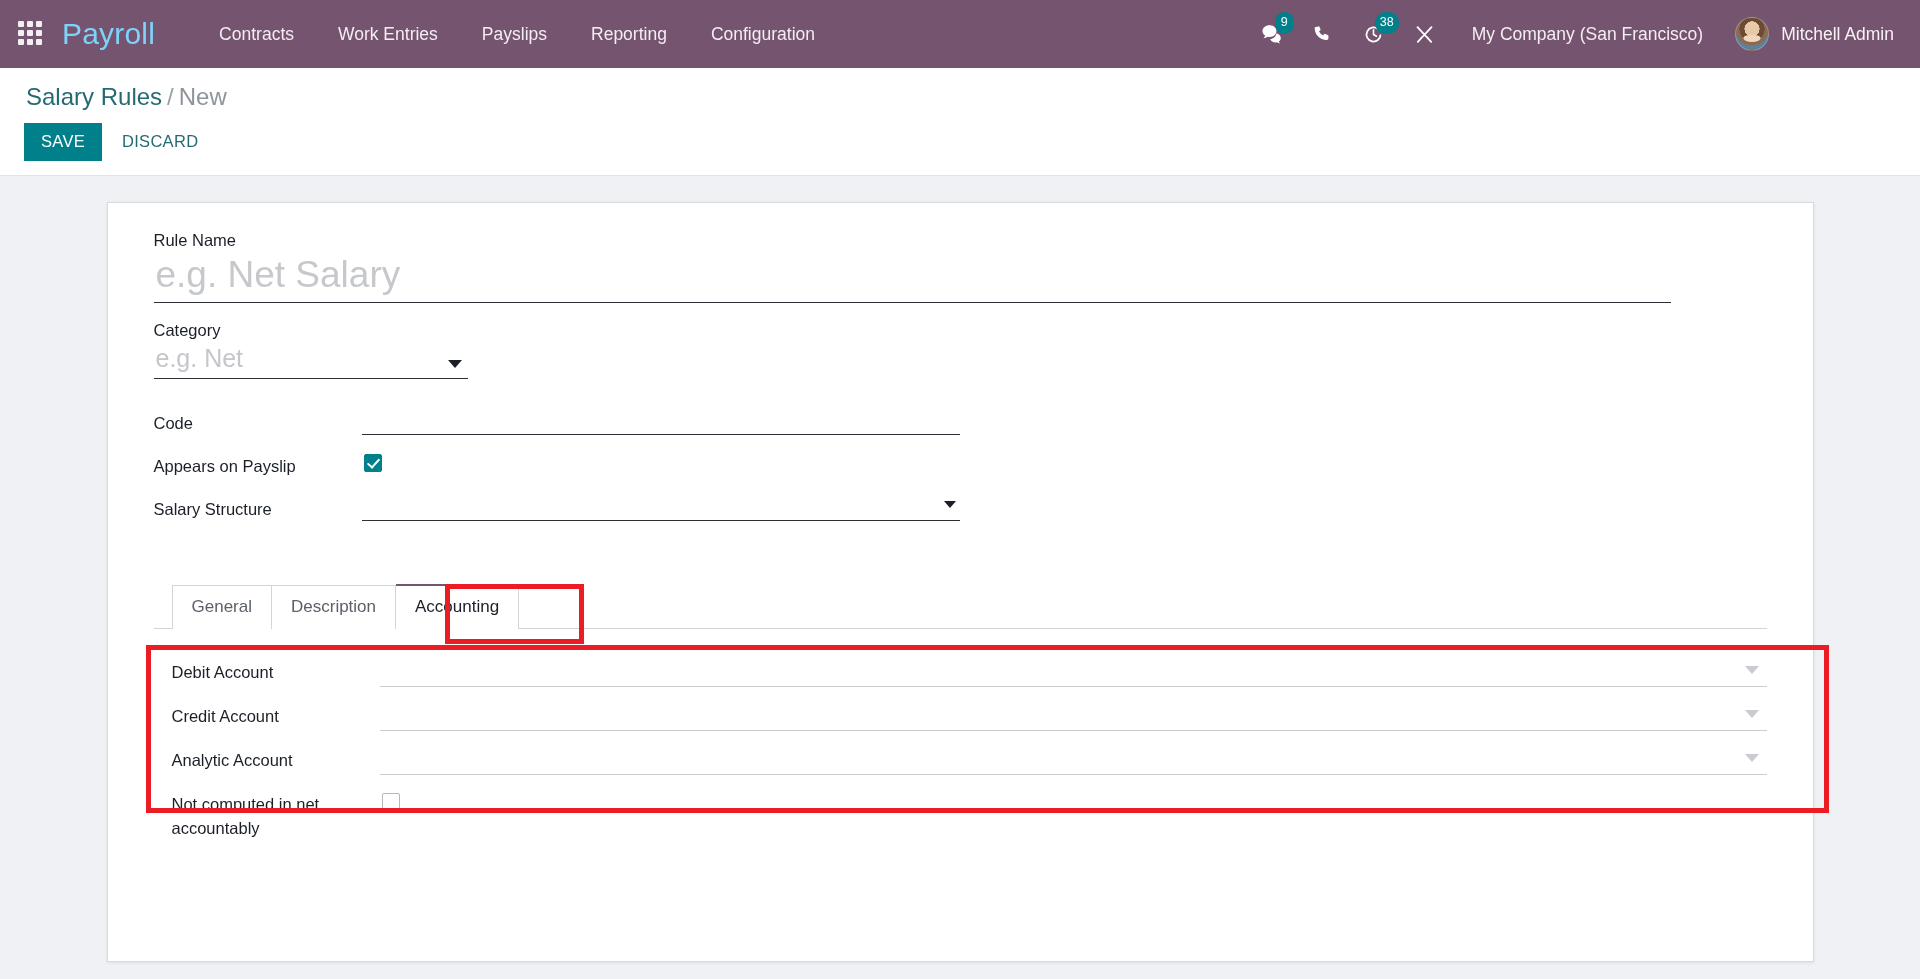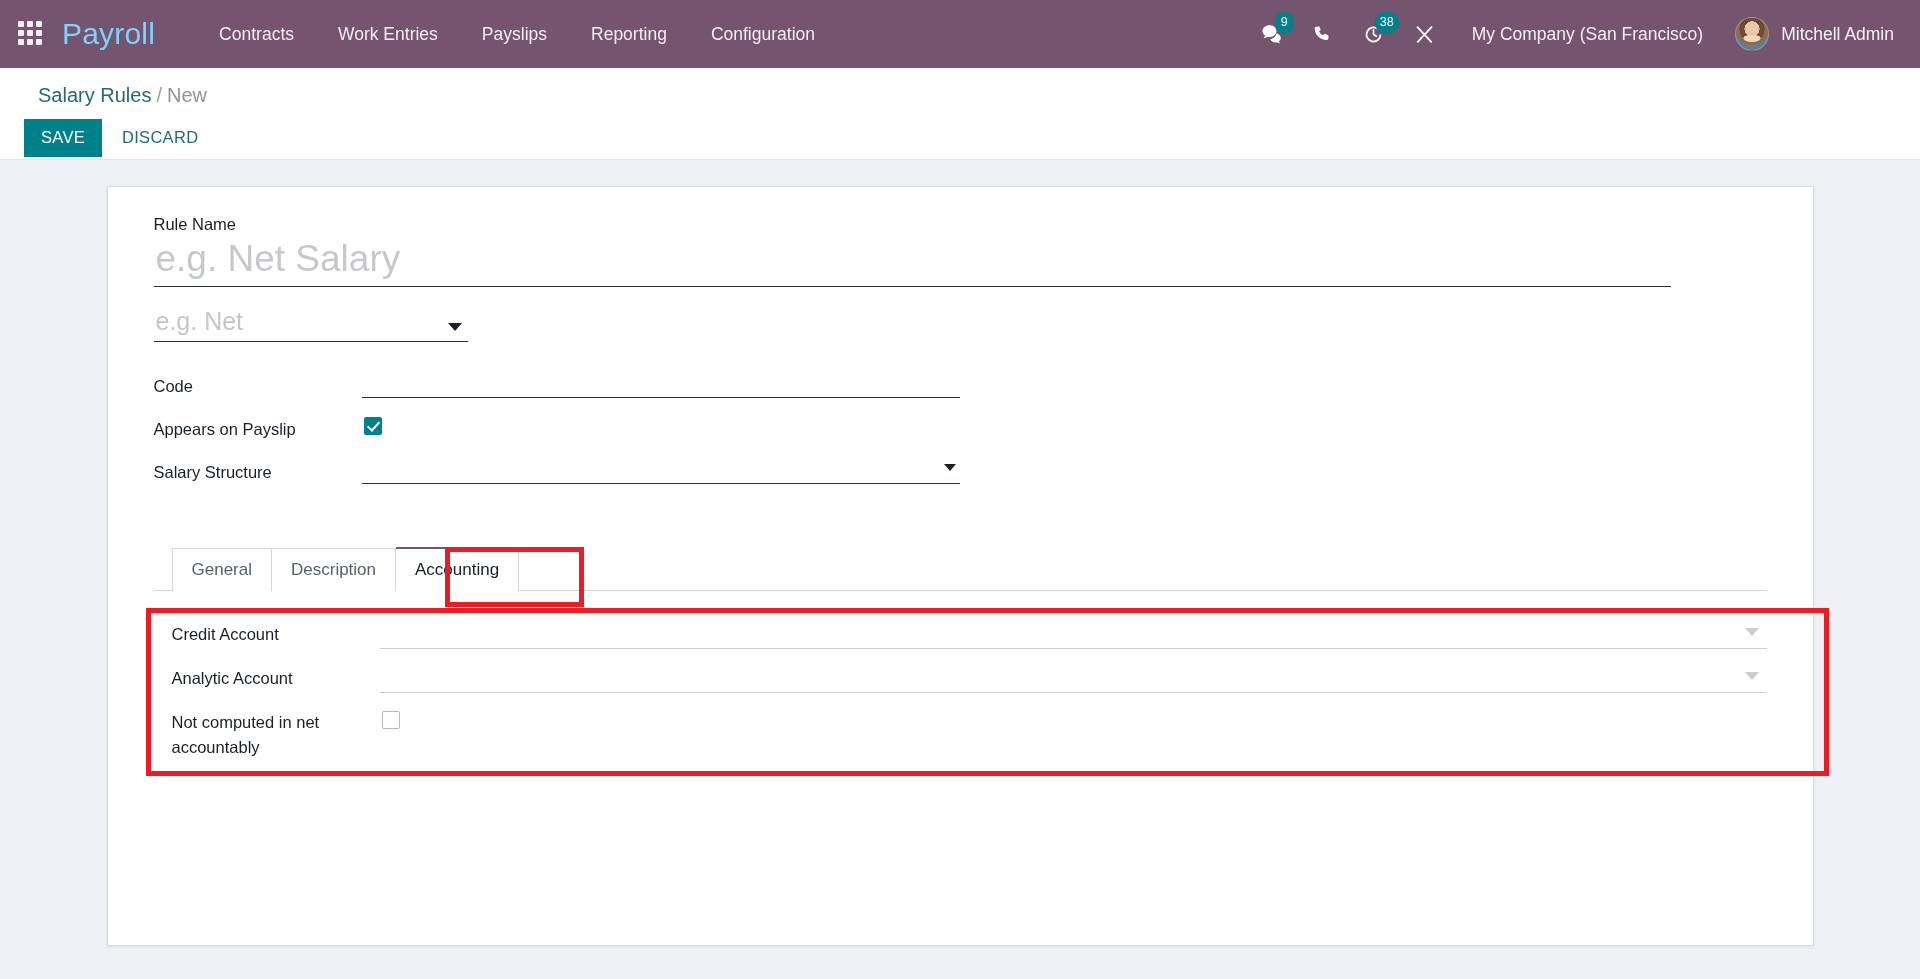--- a/index.html
+++ b/index.html
@@ -123,35 +123,35 @@
   }
   .user-name { font-size: 17.5px; color: #f7f2f6; white-space: nowrap; }
 
   
   .control-panel {
     background: #ffffff;
     padding: 16px 0 0 0;
     border-bottom: 1px solid #e3e4e8;
   }
   .breadcrumb {
-    font-size: 20px;
-    padding: 0 0 0 38px;
+    font-size: 24px;
+    padding: 0 0 0 26px;
     line-height: 1.1;
     color: #8a8f96;
     white-space: nowrap;
   }
   .breadcrumb .crumb-link { color: #246a73; cursor: pointer; }
   .breadcrumb .sep { color: #9aa0a6; margin: 0 5px; }
   .breadcrumb .crumb-current { color: #8e949b; }
 
   .actions {
     display: flex;
     align-items: center;
     gap: 4px;
-    padding: 13px 0 2px 24px;
+    padding: 13px 0 14px 24px;
   }
   .btn-save {
     background: #00808a;
     color: #ffffff;
     font-size: 16.5px;
     font-weight: 500;
     letter-spacing: .3px;
     border: none;
     padding: 9px 17px 10px;
     cursor: pointer;
@@ -491,20 +491,21 @@
 
 <div class="sheet-wrap">
   <div class="sheet">
 
     <div class="group-title-field">
       <label class="label-small">Rule Name</label>
       <input class="input-title" type="text" placeholder="e.g. Net Salary" style="">
     </div>
 
     <div class="category-row">
+      <label class="label-small">Category</label>
       <div class="select-wrap">
         <input class="input-category" type="text" placeholder="e.g. Net" style="">
         <span class="caret-dark"></span>
       </div>
     </div>
 
     <div class="cols">
 
       <div class="col left">
 
@@ -537,20 +538,27 @@
     <div class="notebook">
 
       <div class="tabs">
         <div class="tab">General</div>
         <div class="tab">Description</div>
         <div class="tab active">Accounting</div>
       </div>
 
       <div class="tab-panel">
 
+        <div class="acc-row">
+          <div class="flabel">Debit Account</div>
+          <div class="fvalue">
+            <input class="acc-underline" type="text" placeholder="" style="">
+            <span class="caret-light"></span>
+          </div>
+        </div>
 
         <div class="acc-row">
           <div class="flabel">Credit Account</div>
           <div class="fvalue">
             <input class="acc-underline" type="text" placeholder="" style="">
             <span class="caret-light"></span>
           </div>
         </div>
 
         <div class="acc-row">

